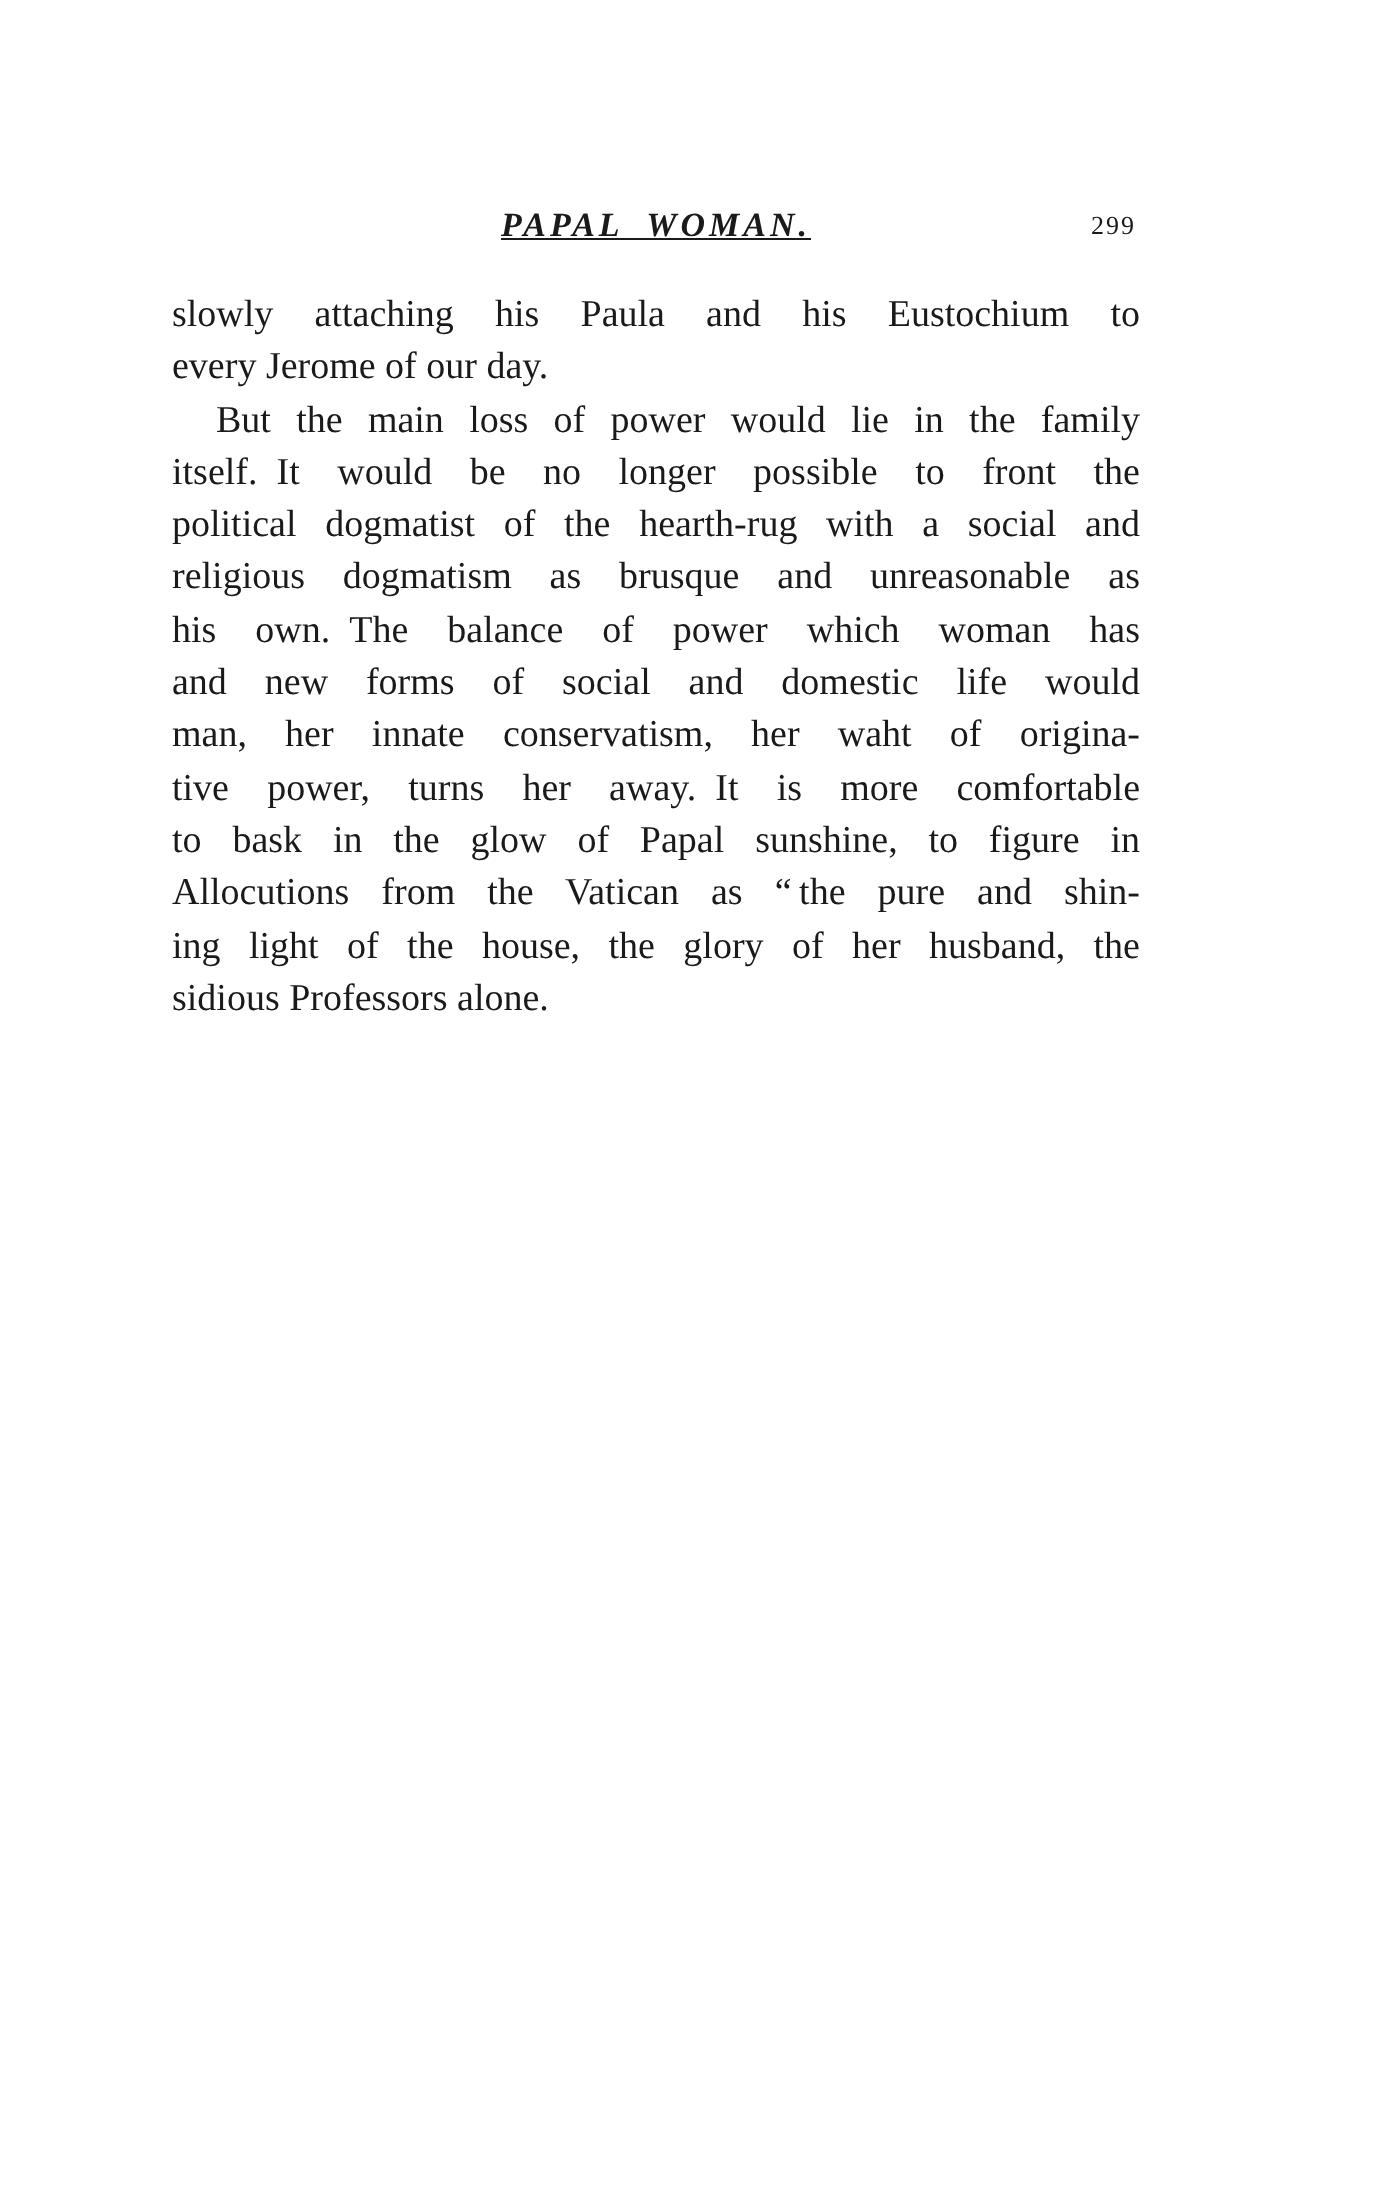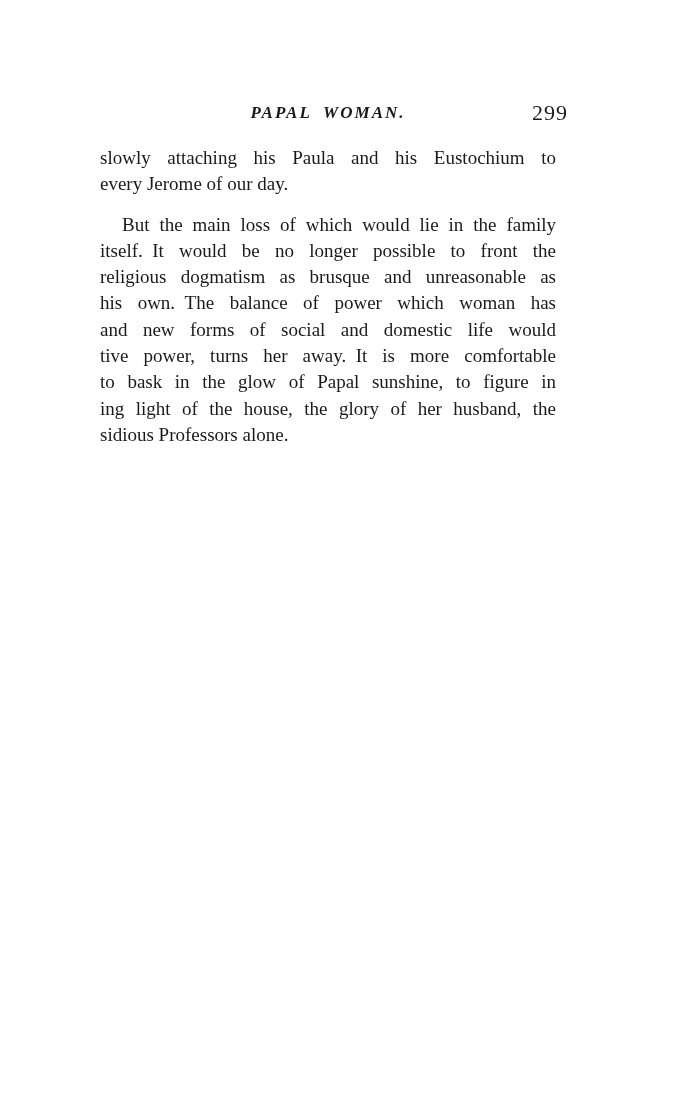--- a/index.html
+++ b/index.html
@@ -30,34 +30,35 @@
   .header-title {
     position: absolute;
     left: 0;
     right: 0;
     text-align: center;
     font-style: italic;
     font-weight: bold;
     font-size: 17px;
     letter-spacing: 2px;
     word-spacing: 6px;
+    text-decoration: underline;
   }
   .page-number {
     position: absolute;
     right: 2px;
     top: 0;
-    font-size: 22px;
+    font-size: 13px;
     letter-spacing: 1px;
   }
   .body-text {
     margin-top: 22px;
     font-size: 19px;
   }
   .paragraph {
-    margin: 14px;
+    margin: 0;
   }
   .line {
     height: 26.3px;
     line-height: 26.3px;
     text-align: justify;
     text-align-last: justify;
     white-space: pre-wrap;
   }
   .line.last {
     text-align-last: left;
@@ -74,25 +75,28 @@
     <div class="running-header">
       <span class="header-title">PAPAL WOMAN.</span>
       <span class="page-number">299</span>
     </div>
     <div class="body-text" id="body-text">
         <div class="paragraph">
           <div class="line">slowly attaching his Paula and his Eustochium to</div>
           <div class="line last">every Jerome of our day.</div>
         </div>
         <div class="paragraph">
-          <div class="line indented">But the main loss of which would lie in the family</div>
+          <div class="line indented">But the main loss of power would lie in the family</div>
           <div class="line">itself. It would be no longer possible to front the</div>
+          <div class="line">political dogmatist of the hearth-rug with a social and</div>
           <div class="line">religious dogmatism as brusque and unreasonable as</div>
           <div class="line">his own. The balance of power which woman has</div>
           <div class="line">and new forms of social and domestic life would</div>
+          <div class="line">man, her innate conservatism, her waht of origina-</div>
           <div class="line">tive power, turns her away. It is more comfortable</div>
           <div class="line">to bask in the glow of Papal sunshine, to figure in</div>
+          <div class="line">Allocutions from the Vatican as “ the pure and shin-</div>
           <div class="line">ing light of the house, the glory of her husband, the</div>
           <div class="line last">sidious Professors alone.</div>
         </div>
       </div>
   </div>
 </div>
 
 </body></html>

